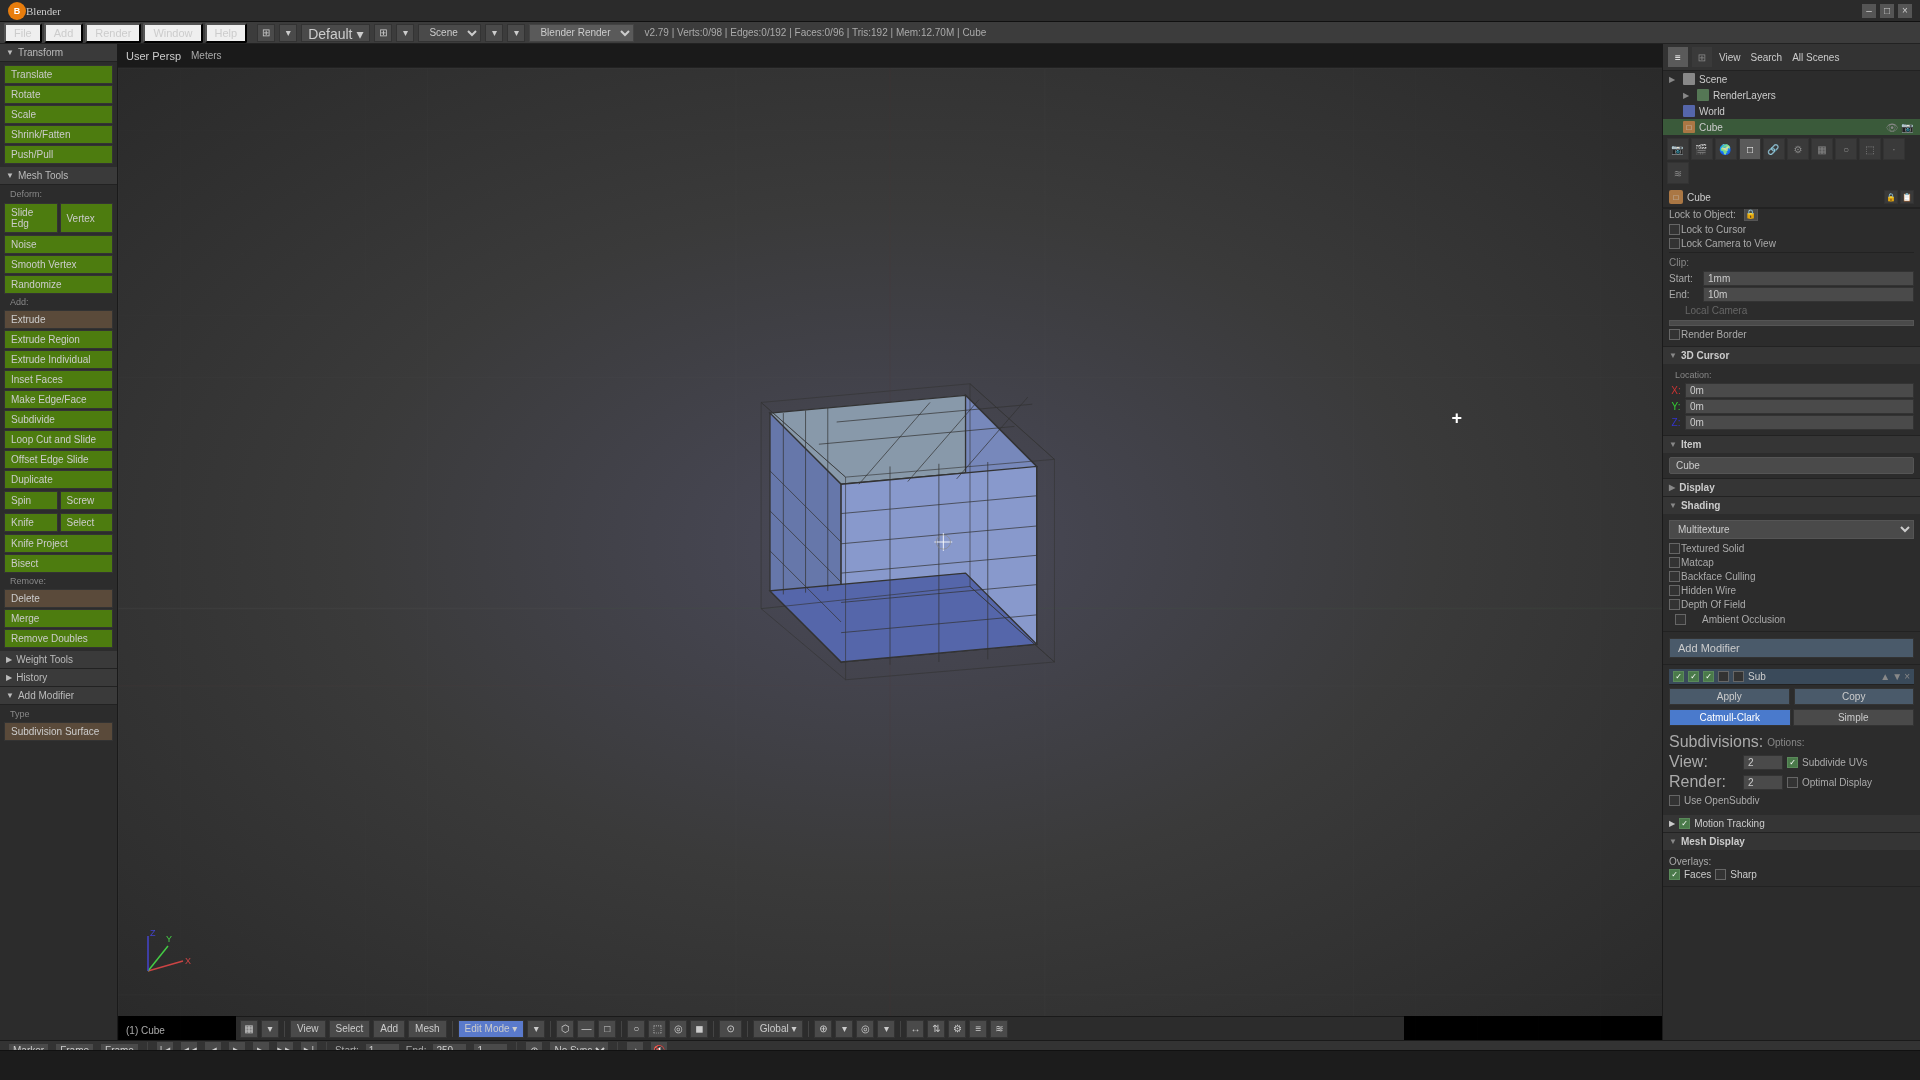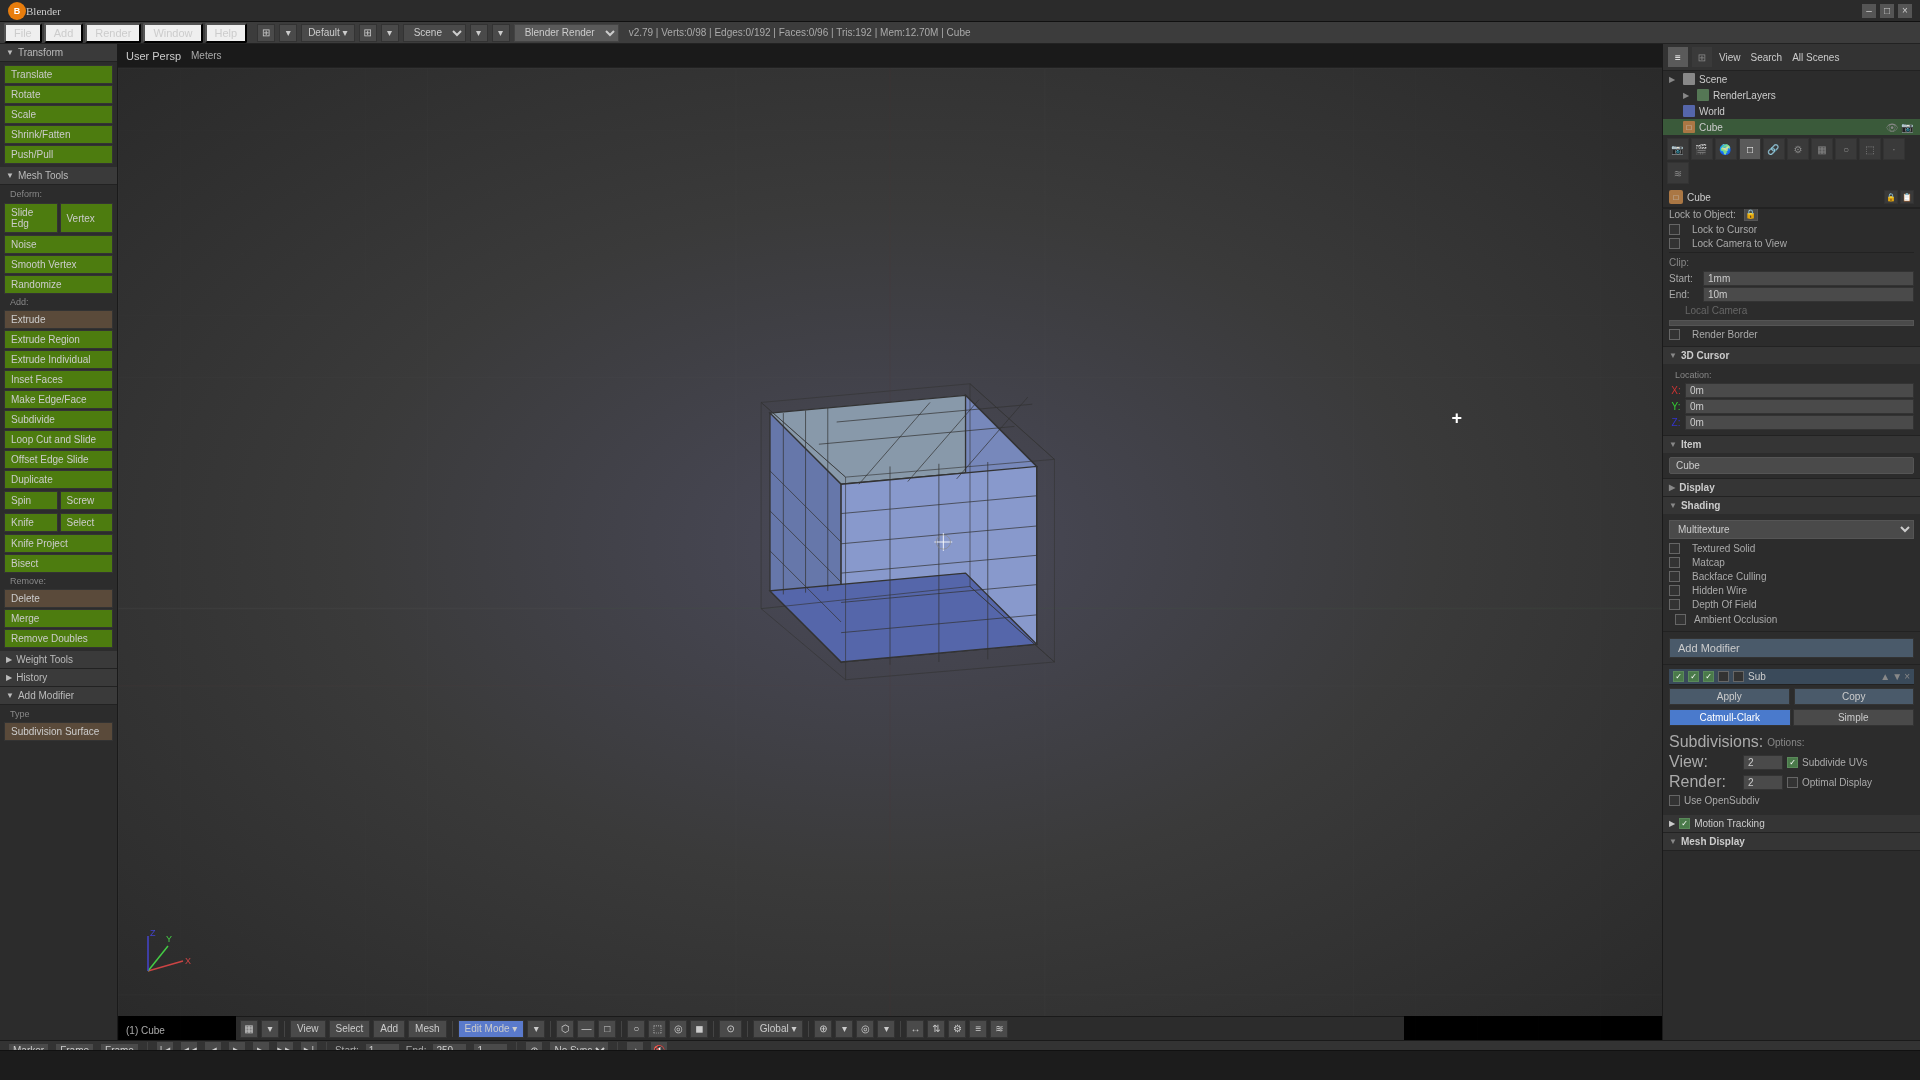--- a/index.html
+++ b/index.html
@@ -63,21 +63,21 @@
       display: flex;
       align-items: center;
       gap: 4px;
       margin-left: 8px;
     }
     .header-btn {
       background: #4a4a4a;
       border: 1px solid #333;
       color: #ccc;
       padding: 1px 6px;
-      font-size: 10px;
+      font-size: 14px;
       cursor: pointer;
       height: 18px;
     }
     .scene-selector {
       background: #4a4a4a;
       border: 1px solid #333;
       color: #ccc;
       padding: 1px 6px;
       font-size: 10px;
       height: 18px;
@@ -425,21 +425,21 @@
       display: flex;
       align-items: center;
       gap: 4px;
       margin: 2px 0;
     }
 
     
     .cb-row {
       display: flex;
       align-items: center;
-      gap: 12px;
+      gap: 1px;
       margin: 1px 0;
       font-size: 10px;
       color: #aaa;
       padding: 1px 0;
     }
     .cb-box {
       width: 11px; height: 11px;
       border: 1px solid #666;
       background: #333;
       display: flex; align-items: center; justify-content: center;
@@ -636,21 +636,21 @@
     .separator-line {
       height: 1px;
       background: #222;
       margin: 2px 0;
     }
 
     
     .amb-occ-row {
       display: flex;
       align-items: flex-start;
-      gap: 8px;
+      gap: 16px;
       padding: 2px 6px;
       font-size: 10px;
       color: #aaa;
     }
 
     .logo-blender {
       width: 18px; height: 18px;
       background: #e87d0d;
       border-radius: 50%;
       display: flex; align-items: center; justify-content: center;
@@ -1117,20 +1117,31 @@
         <span style="font-size:8px;">▶</span>
         <div class="cb-box checked"></div>
         <span style="font-size:10px; color:#ccc;">Motion Tracking</span>
       </div>
     </div>
 
     <div class="props-section">
       <div class="props-section-header">
         <span class="section-arrow">▼</span>
         <span>Mesh Display</span>
+      </div>
+      <div class="props-section-content">
+        <div class="prop-row">
+          <span class="prop-label">Overlays:</span>
+        </div>
+        <div style="display:flex; gap:4px; align-items:center; margin:2px 0;">
+          <div class="cb-box checked"></div>
+          <span style="font-size:10px;">Faces</span>
+          <div class="cb-box"></div>
+          <span style="font-size:10px;">Sharp</span>
+        </div>
       </div>
     </div>
 
   </div>
 </div>
 
 <div style="position:absolute; top:44px; right:0; width:258px; background:#2c2c2c; border-left:1px solid #1a1a1a; border-bottom:1px solid #222; z-index:50;">
 
   <div style="display:flex; align-items:center; background:#333; padding:2px 4px; gap:2px; border-bottom:1px solid #222;">
     <div class="render-icon active">≡</div>

